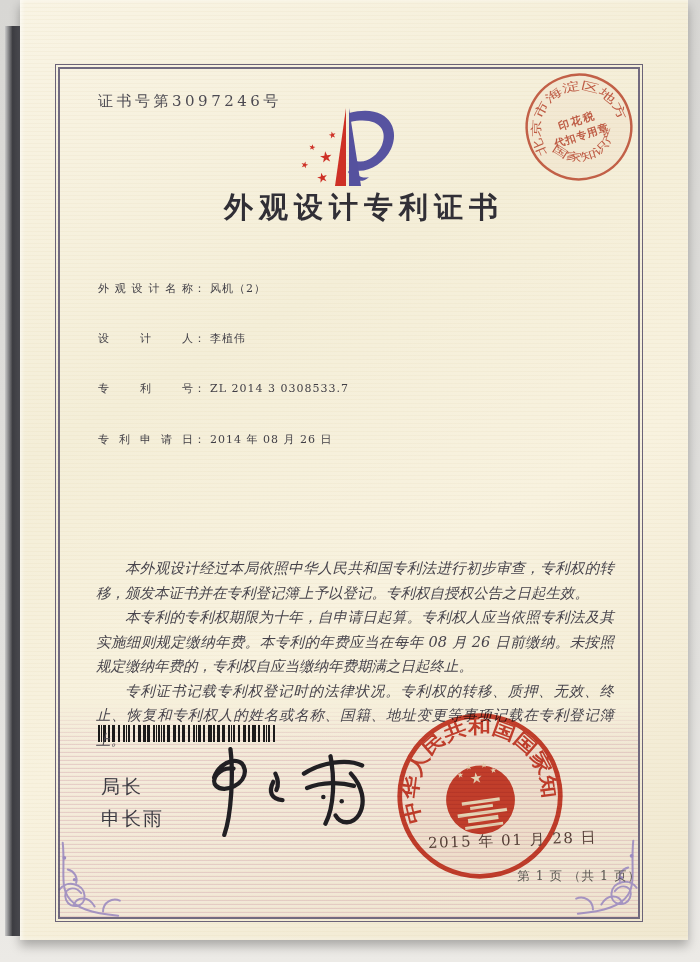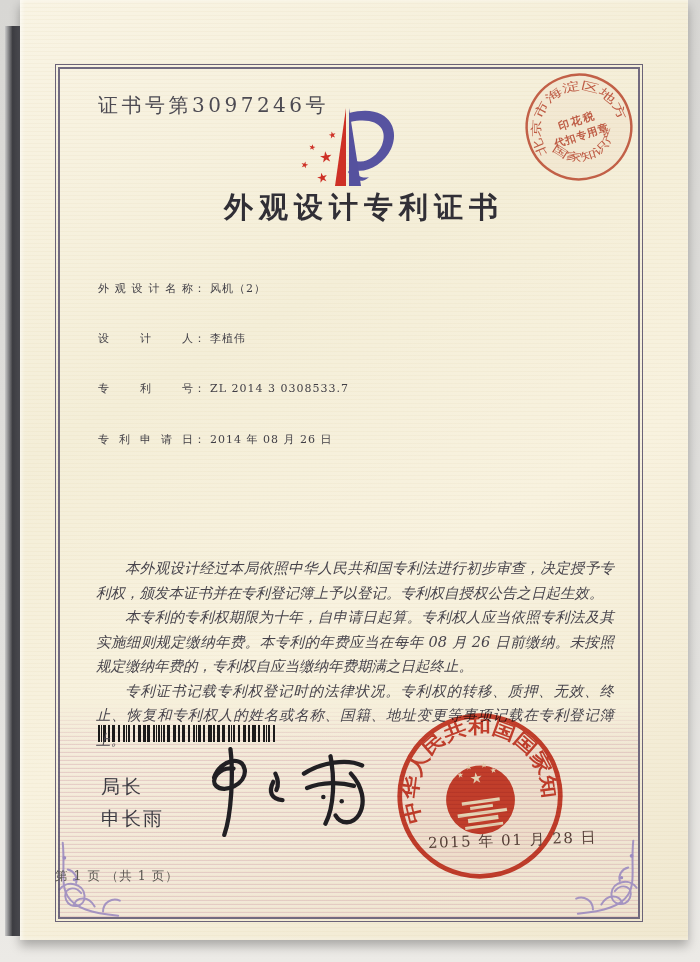--- a/index.html
+++ b/index.html
@@ -32,21 +32,21 @@
     background:
       repeating-linear-gradient(0deg, rgba(199,142,156,0.32) 0 1px, rgba(0,0,0,0) 1px 4px),
       rgba(233,203,203,0.16);
   }
   .pink-band::before{
     content:"";position:absolute;inset:0;
     background:linear-gradient(180deg,#f6f0db 0,rgba(246,240,219,0) 46px);
   }
   .cert-number{
     position:absolute;left:78px;top:92px;z-index:4;
-    font-size:20px;letter-spacing:3.5px;color:#4c4a52;text-align:center;
+    font-size:15px;letter-spacing:3.5px;color:#4c4a52;text-align:center;
   }
   .logo{position:absolute;left:271px;top:102px;width:112px;height:88px;z-index:4;}
   .title{
     position:absolute;left:35px;top:188px;width:612px;z-index:4;
     text-align:center;font-size:29px;font-weight:600;letter-spacing:6px;
     color:#312f36;padding-left:6px;box-sizing:border-box;
   }
   .field-row{
     position:absolute;left:78px;z-index:4;font-size:11px;color:#413f46;
     letter-spacing:1px;white-space:nowrap;
@@ -70,21 +70,21 @@
   .signature{position:absolute;left:165px;top:743px;width:195px;height:97px;z-index:5;mix-blend-mode:multiply;}
   .office-seal{position:absolute;left:374px;top:710px;width:172px;height:172px;z-index:5;
     transform:rotate(-8deg);mix-blend-mode:multiply;opacity:.95;}
   .tax-seal{position:absolute;left:502px;top:70px;width:114px;height:114px;z-index:5;
     transform:rotate(-18deg);mix-blend-mode:multiply;opacity:.88;}
   .date-stamp{
     position:absolute;left:408px;top:831px;z-index:6;font-size:15px;
     color:#553f37;letter-spacing:1.5px;transform:rotate(-2deg);white-space:nowrap;
   }
   .page-footer{
-    position:absolute;left:35px;top:868px;width:586px;z-index:4;text-align:left;
+    position:absolute;left:35px;top:868px;width:586px;z-index:4;text-align:right;
     font-size:12.5px;color:#5a5752;letter-spacing:1px;
   }
   .flourish{position:absolute;z-index:2;}
 </style>
 </head>
 <body>
 
 <div class="spine"></div>
 
 <div class="paper">
@@ -145,21 +145,21 @@
     <span class="flabel">设计人</span><span class="fcolon">：</span><span>李植伟</span>
   </div>
   <div class="field-row" style="top:381px;">
     <span class="flabel">专利号</span><span class="fcolon">：</span><span>ZL 2014 3 0308533.7</span>
   </div>
   <div class="field-row" style="top:432px;">
     <span class="flabel">专利申请日</span><span class="fcolon">：</span><span>2014 年 08 月 26 日</span>
   </div>
 
   <div class="body-text">
-    <p>本外观设计经过本局依照中华人民共和国专利法进行初步审查，决定授予专利权，颁发本证书并在专利登记簿上予以登记。专利权自授权公告之日起生效。</p>
+    <p>本外观设计经过本局依照中华人民共和国专利法进行初步审查，专利权的转移，颁发本证书并在专利登记簿上予以登记。专利权自授权公告之日起生效。</p>
     <p>本专利的专利权期限为十年，自申请日起算。专利权人应当依照专利法及其实施细则规定缴纳年费。本专利的年费应当在每年 08 月 26 日前缴纳。未按照规定缴纳年费的，专利权自应当缴纳年费期满之日起终止。</p>
     <p>专利证书记载专利权登记时的法律状况。专利权的转移、质押、无效、终止、恢复和专利权人的姓名或名称、国籍、地址变更等事项记载在专利登记簿上。</p>
   </div>
 
   <div class="barcode"></div>
 
   <div class="signer" style="top:774px;">局长</div>
   <div class="signer" style="top:806px;">申长雨</div>
 
   <svg class="signature" viewBox="0 0 190 95">

